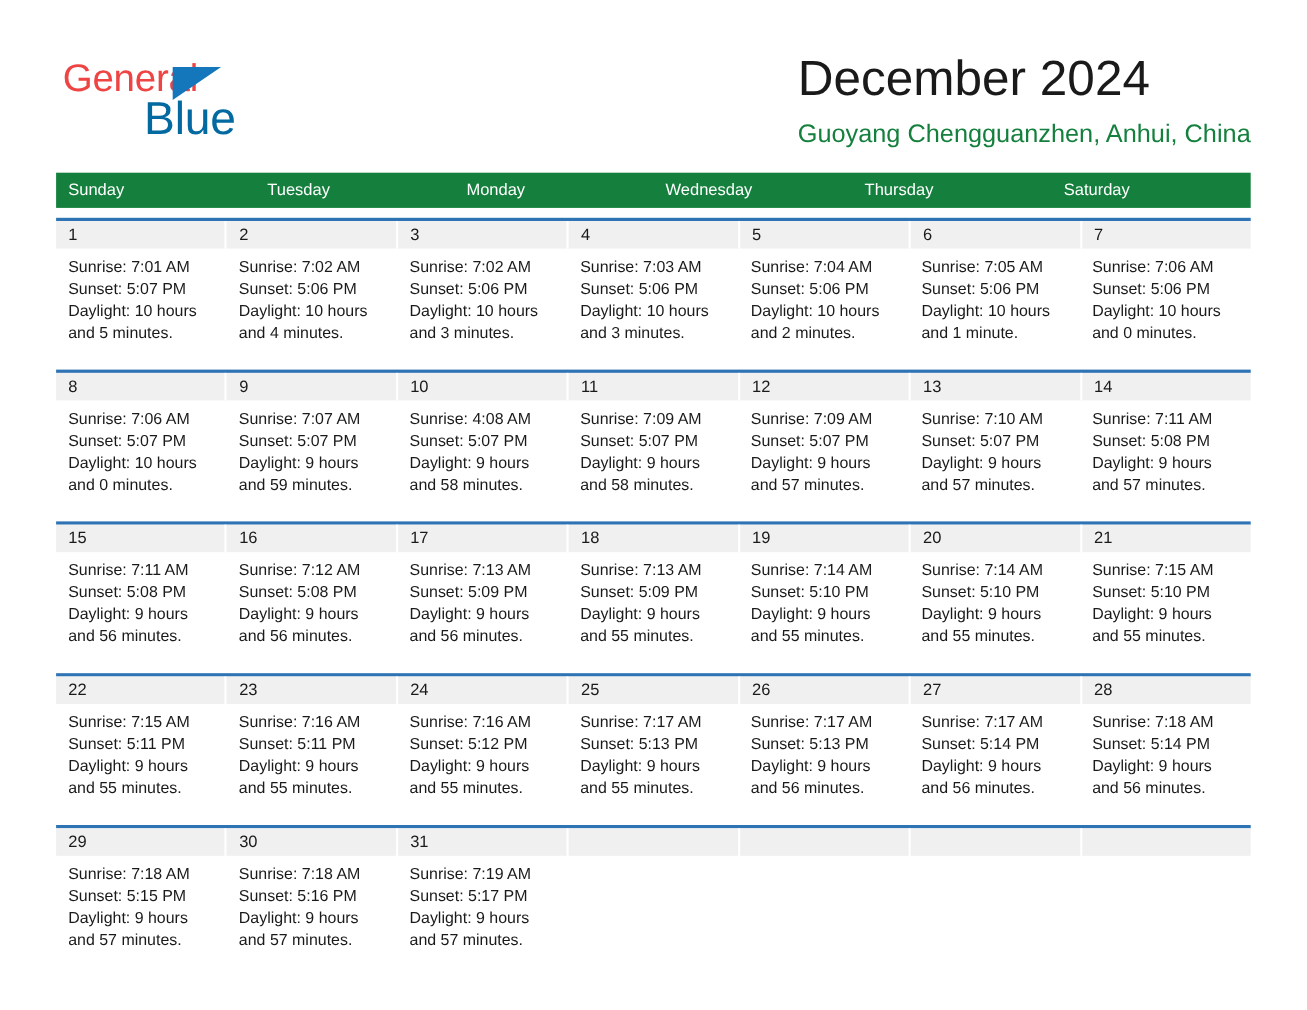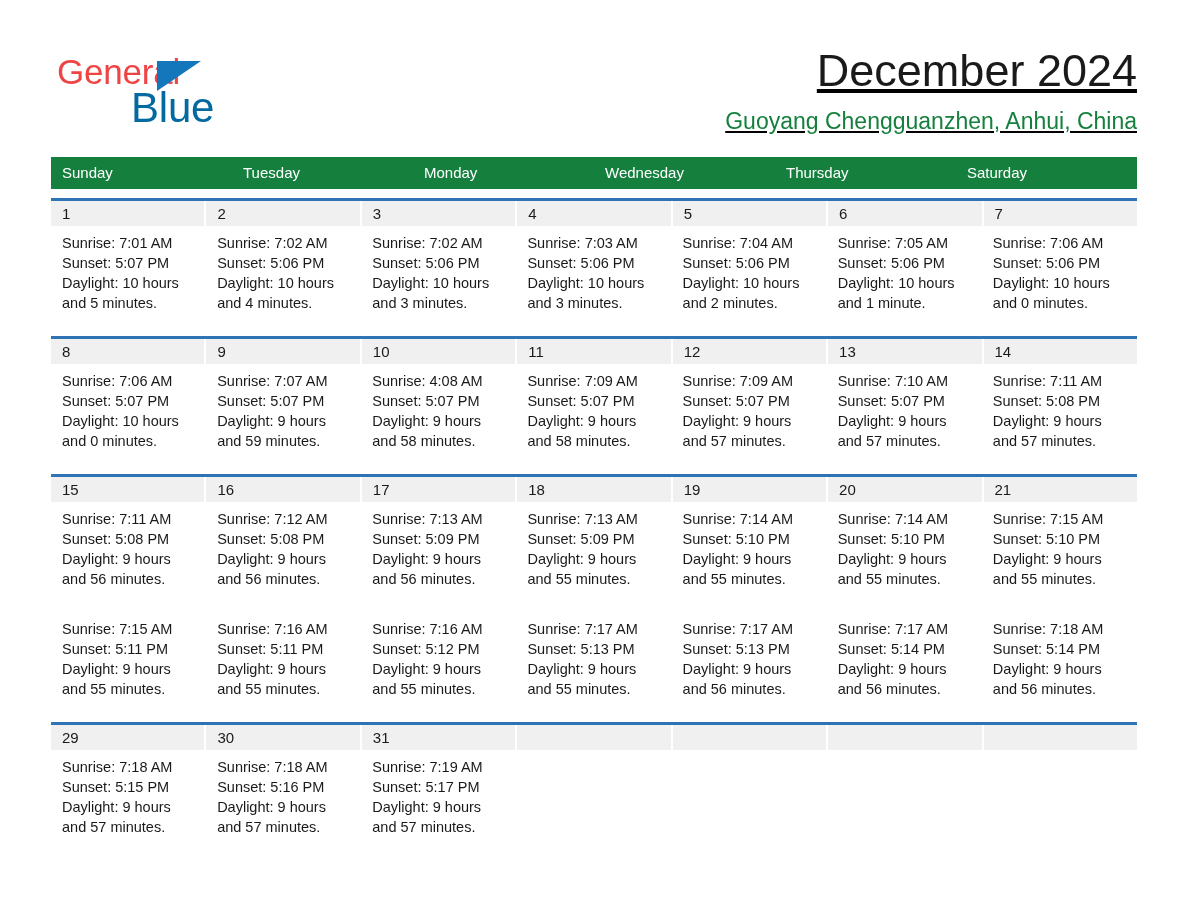--- a/index.html
+++ b/index.html
@@ -62,22 +62,20 @@
     line-height: 40px;
     color: #0369a1;
     letter-spacing: -0.2px;
     white-space: nowrap;
   }
 
   .title-block {
     position: absolute;
     right: 0;
     top: 0;
-    text-align: right;
-    text-decoration: underline;
   }
   .cal-title {
     font-size: 45px;
     line-height: 54px;
     color: #1a1a1a;
     font-weight: normal;
     margin: 0;
     white-space: nowrap;
   }
   .cal-subtitle {
@@ -355,20 +353,29 @@
         <div class="detail-cell">
           <div class="detail-line">Sunrise: 7:15 AM</div>
           <div class="detail-line">Sunset: 5:10 PM</div>
           <div class="detail-line">Daylight: 9 hours</div>
           <div class="detail-line">and 55 minutes.</div>
         </div>
       </div>
     </div>
 
     <div class="week-row">
+      <div class="daynum-row">
+        <div class="daynum-cell">22</div>
+        <div class="daynum-cell">23</div>
+        <div class="daynum-cell">24</div>
+        <div class="daynum-cell">25</div>
+        <div class="daynum-cell">26</div>
+        <div class="daynum-cell">27</div>
+        <div class="daynum-cell">28</div>
+      </div>
       <div class="detail-row">
         <div class="detail-cell">
           <div class="detail-line">Sunrise: 7:15 AM</div>
           <div class="detail-line">Sunset: 5:11 PM</div>
           <div class="detail-line">Daylight: 9 hours</div>
           <div class="detail-line">and 55 minutes.</div>
         </div>
         <div class="detail-cell">
           <div class="detail-line">Sunrise: 7:16 AM</div>
           <div class="detail-line">Sunset: 5:11 PM</div>

